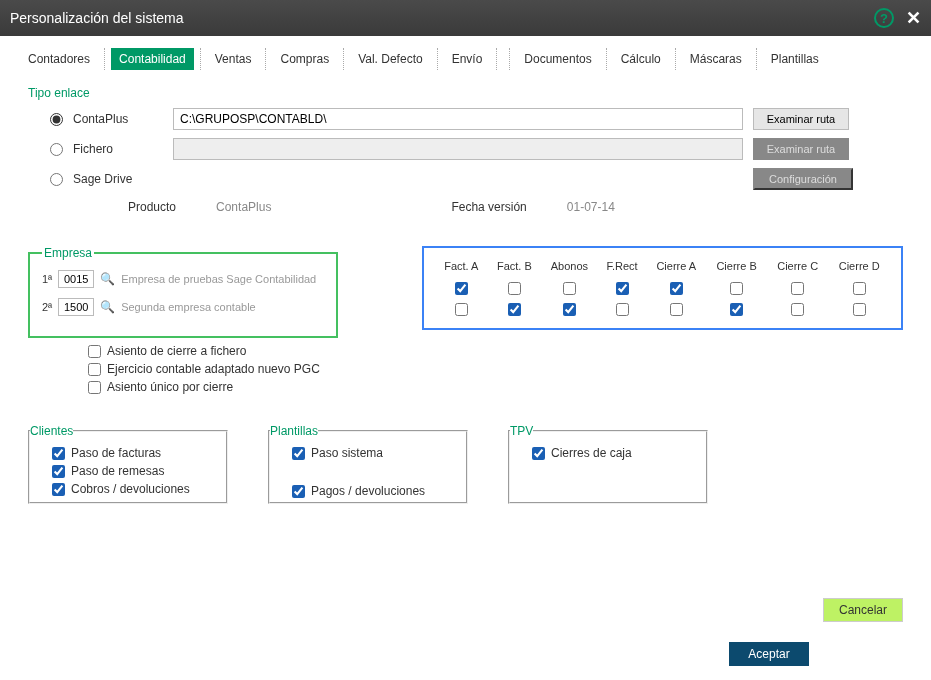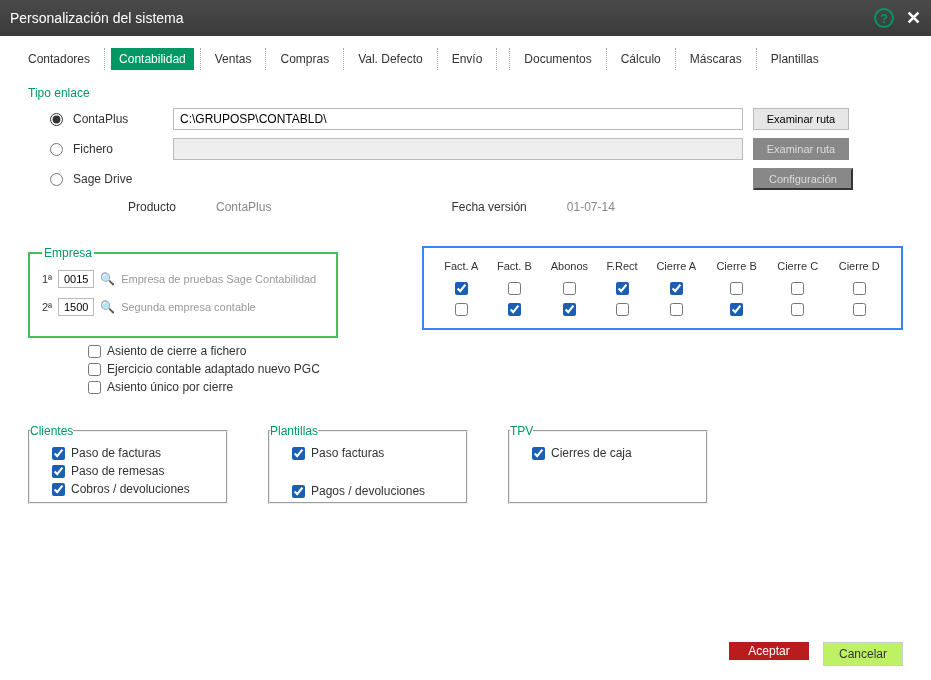--- a/index.html
+++ b/index.html
@@ -50,21 +50,21 @@
 
   .chk-list { margin-left: 60px; margin-top: 6px; }
   .chk-item { display: flex; align-items: center; gap: 6px; margin-bottom: 4px; }
 
   .bottom-cols { display: flex; gap: 40px; margin-top: 30px; }
   .col { }
   .col legend { color: #009966; margin-bottom: 8px; font-size: 12px; }
   .col .chk-item { margin-left: 22px; }
 
   .footer { position: absolute; bottom: 14px; right: 28px; display: flex; gap: 14px; }
-  .btn-accept { background: #b91c1c; color: #fff; border: none; width: 80px; height: 18px; font-size: 12px; cursor: pointer; }
+  .btn-accept { background: #0c4a6e; color: #fff; border: none; width: 80px; height: 24px; font-size: 12px; cursor: pointer; margin-top: 44px; }
   .btn-cancel { background: #bef264; color: #333; border: 1px solid #ccc; width: 80px; height: 24px; font-size: 12px; cursor: pointer; }
 </style>
 </head>
 <body>
 
 <div class="titlebar">
   <div class="title">Personalización del sistema</div>
   <div class="help-icon">?</div>
   <div class="close-icon">✕</div>
 </div>
@@ -209,21 +209,21 @@
         </div>
       <div class="chk-item">
           <input type="checkbox" checked="" style="">
           <span>Cobros / devoluciones</span>
         </div>
     </fieldset>
     <fieldset class="col" style="width:200px">
       <legend>Plantillas</legend>
       <div class="chk-item">
           <input type="checkbox" checked="" style="">
-          <span>Paso facturas</span>
+          <span>Paso sistema</span>
         </div>
       <div style="height:20px"></div>
       <div class="chk-item">
           <input type="checkbox" checked="" style="">
           <span>Pagos / devoluciones</span>
         </div>
     </fieldset>
     <fieldset class="col" style="width:200px">
       <legend>TPV</legend>
       <div class="chk-item">

